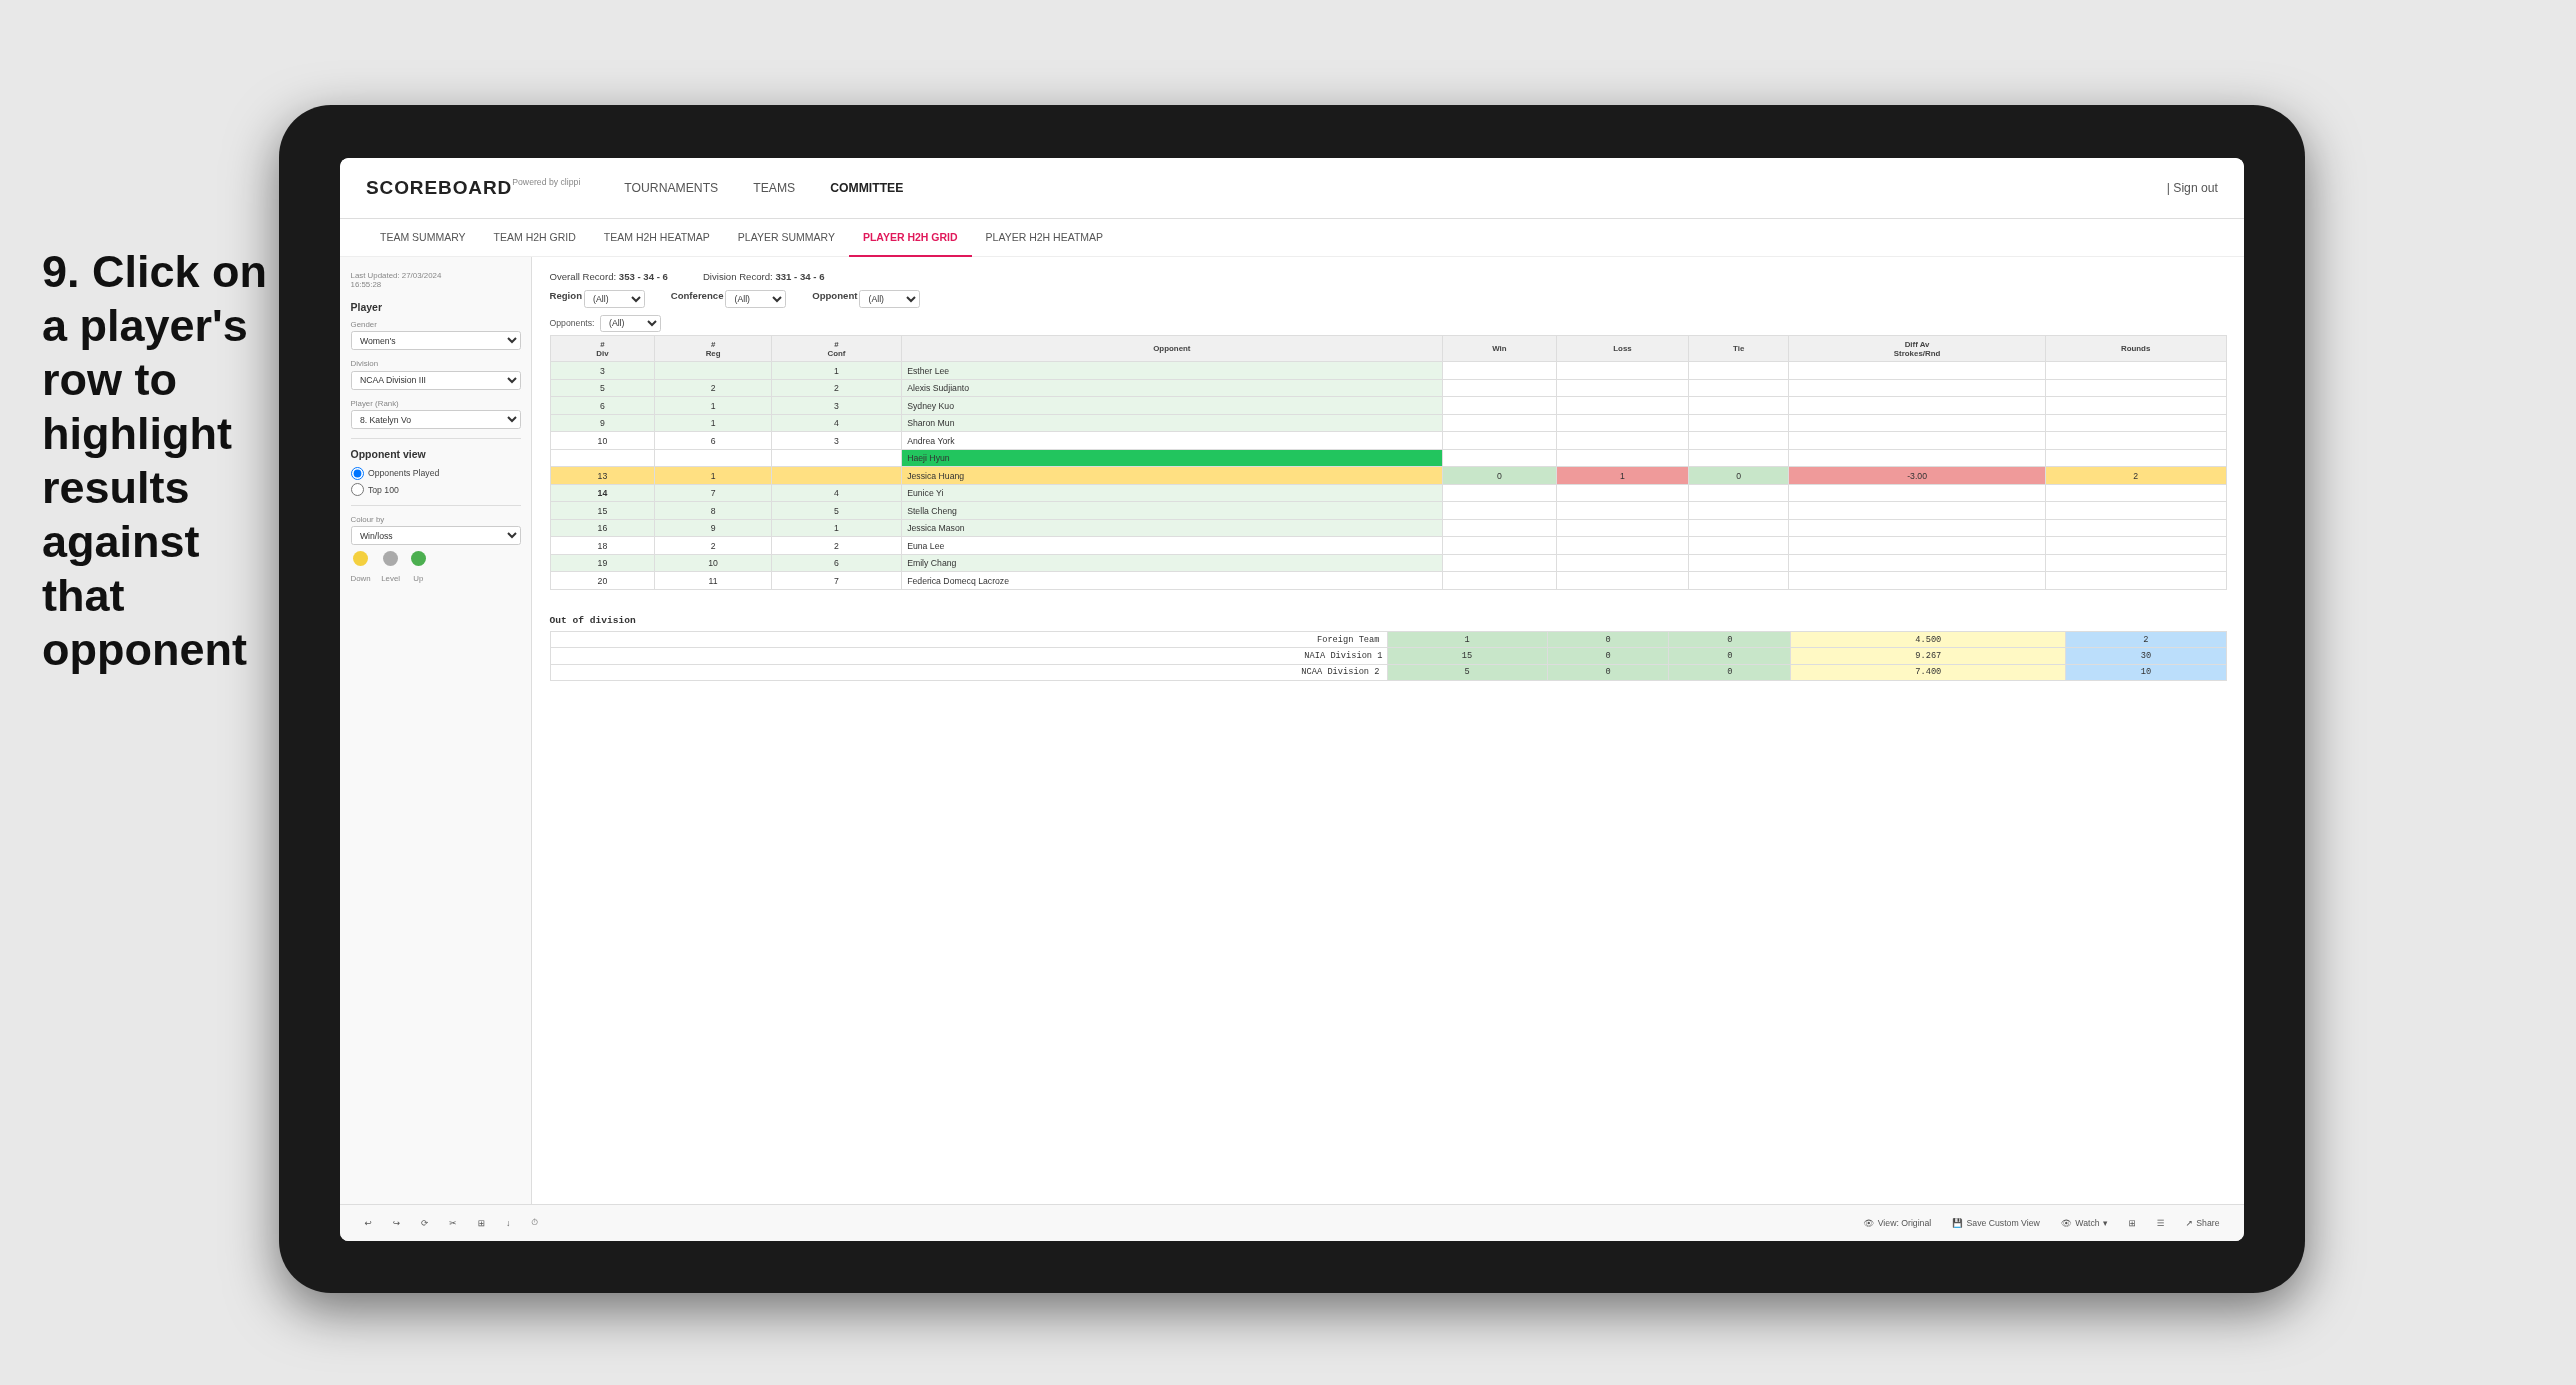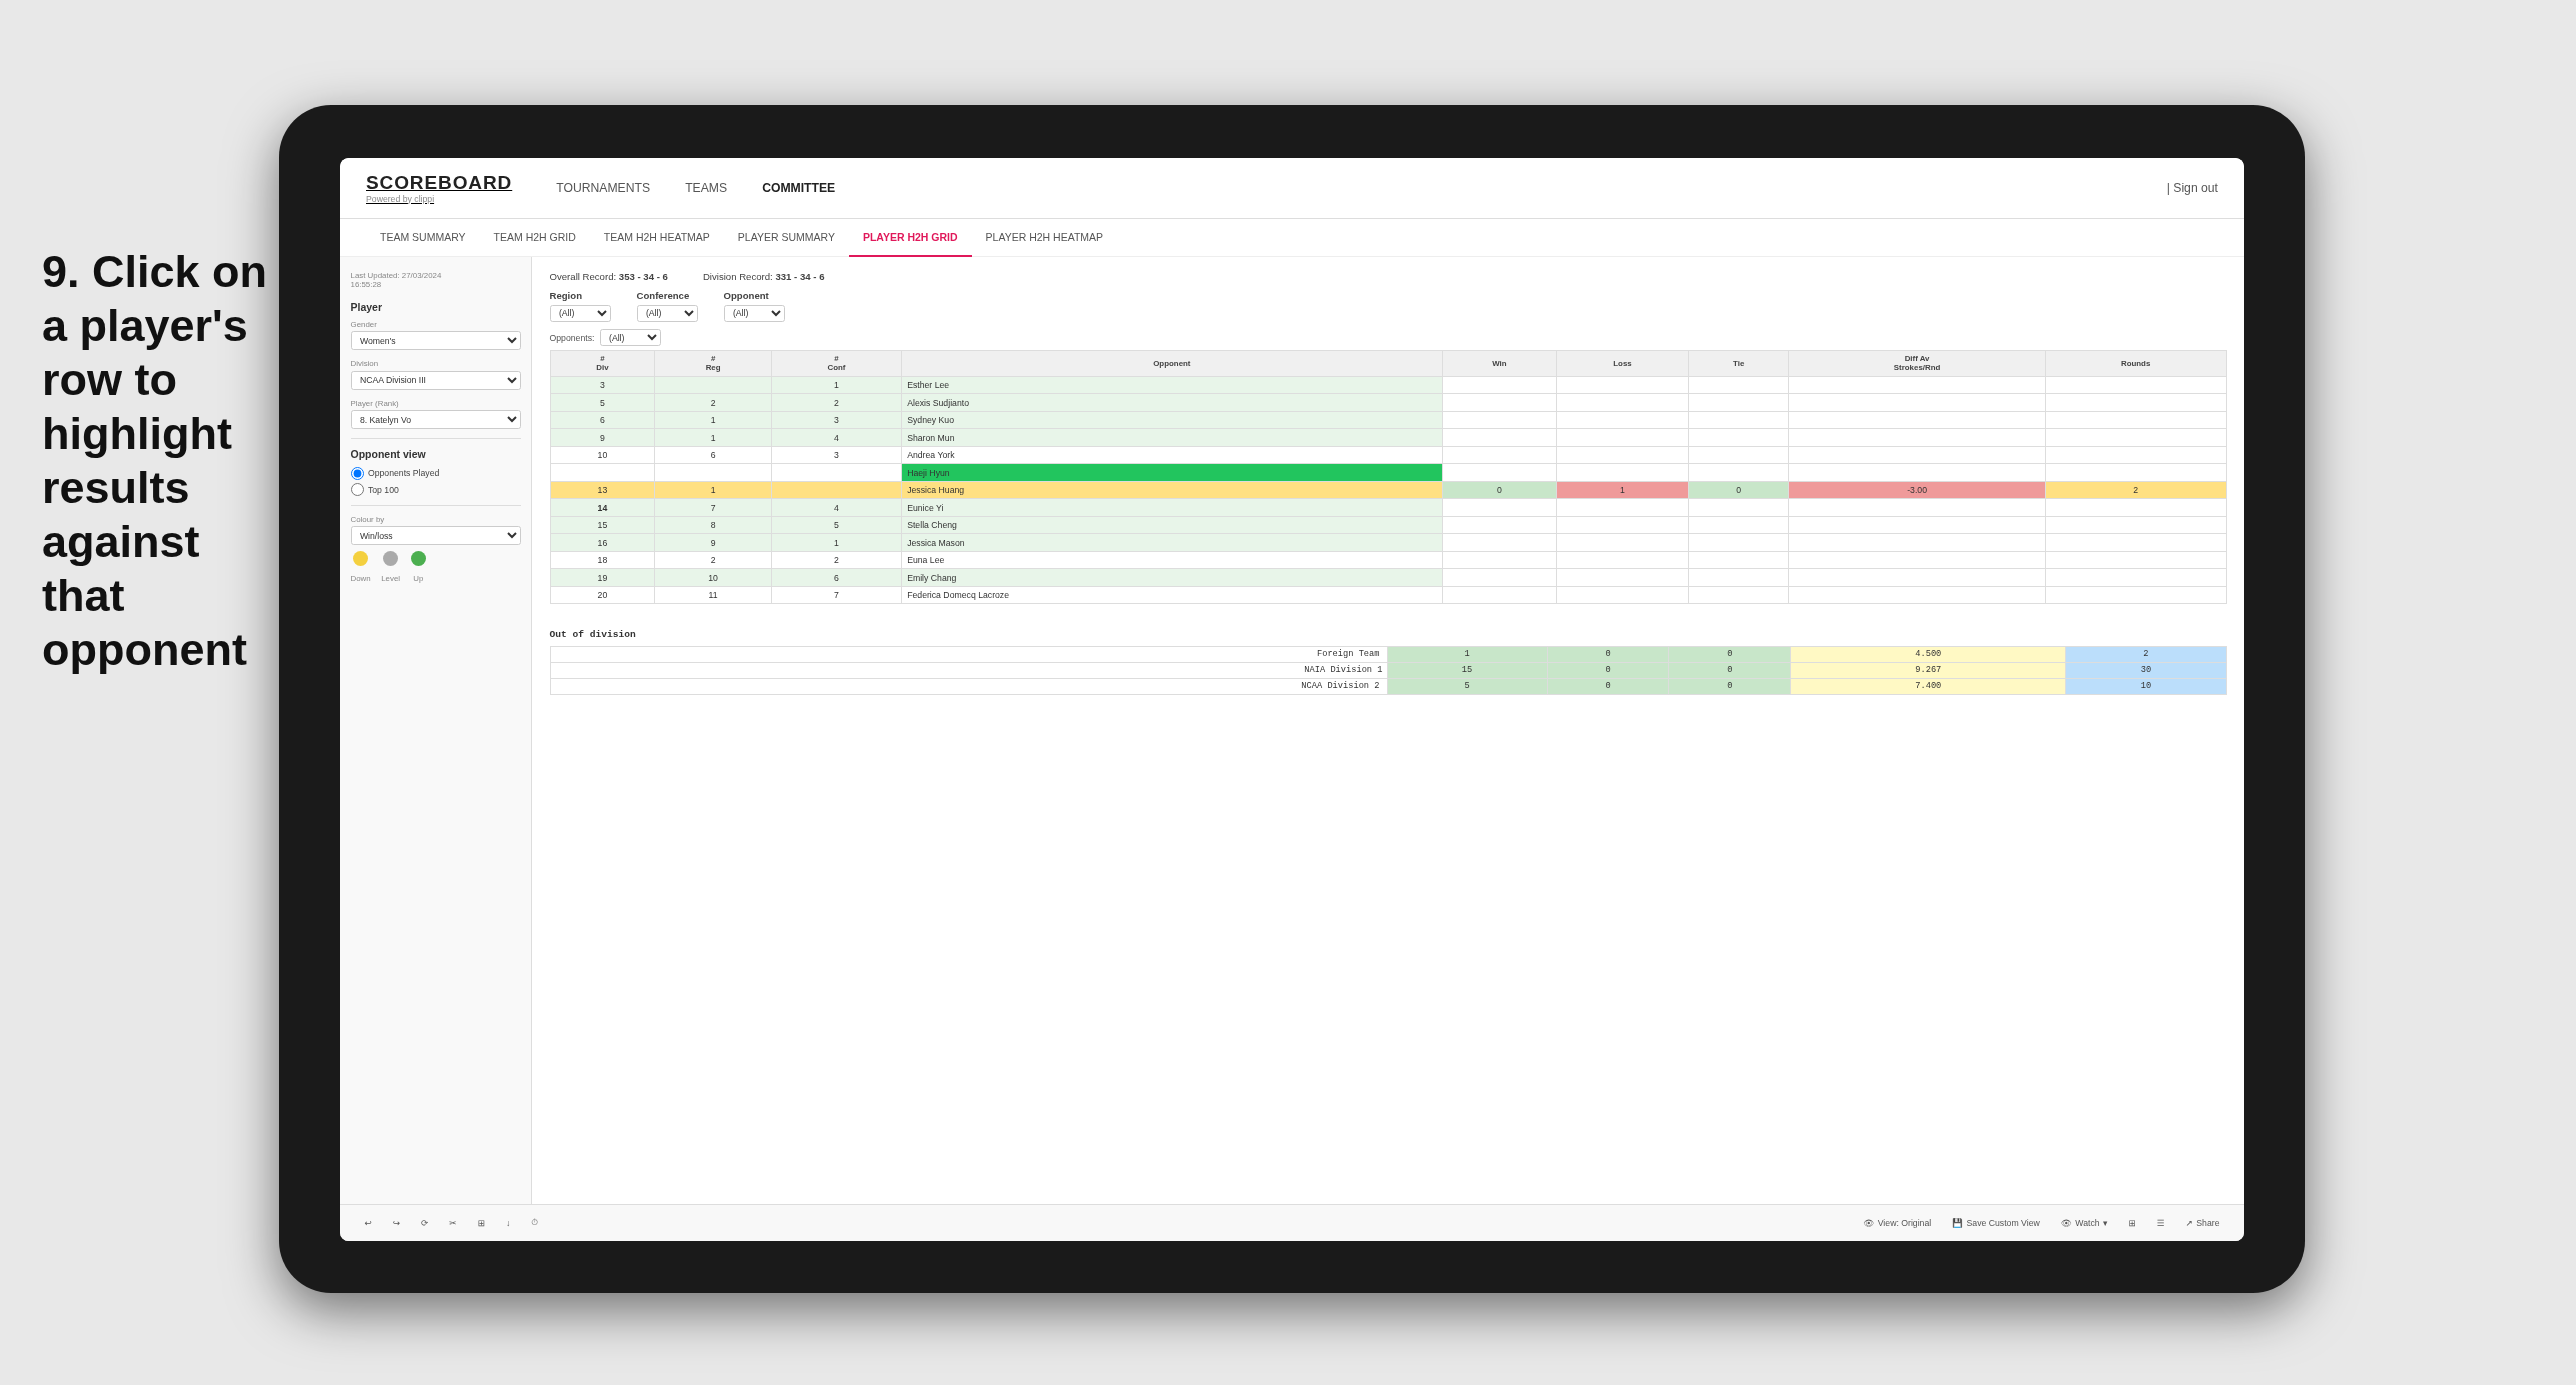--- a/index.html
+++ b/index.html
@@ -83,22 +83,21 @@
       background: #fff;
       border-bottom: 0.9px solid #ddd;
       padding: 0 26px;
       height: 61px;
       display: flex;
       align-items: center;
       gap: 44px;
     }
     .logo-area {
       display: flex;
-      flex-direction: column;
-      text-decoration: underline;
+      flex-direction: row;
     }
     .logo-text {
       font-size: 19px;
       font-weight: 900;
       letter-spacing: 0.9px;
       color: #222;
     }
     .logo-sub {
       font-size: 8.7px;
       color: #888;
@@ -264,21 +263,21 @@
 
     
     .filters-row {
       display: flex;
       gap: 26px;
       margin-bottom: 7px;
       align-items: flex-end;
     }
     .filter-group {
       display: flex;
-      flex-direction: column;
+      flex-direction: row;
       gap: 1.7px;
     }
     .filter-header {
       font-size: 9.6px;
       font-weight: bold;
       color: #444;
       margin-bottom: 1.7px;
     }
     .filter-select {
       font-size: 8.7px;

